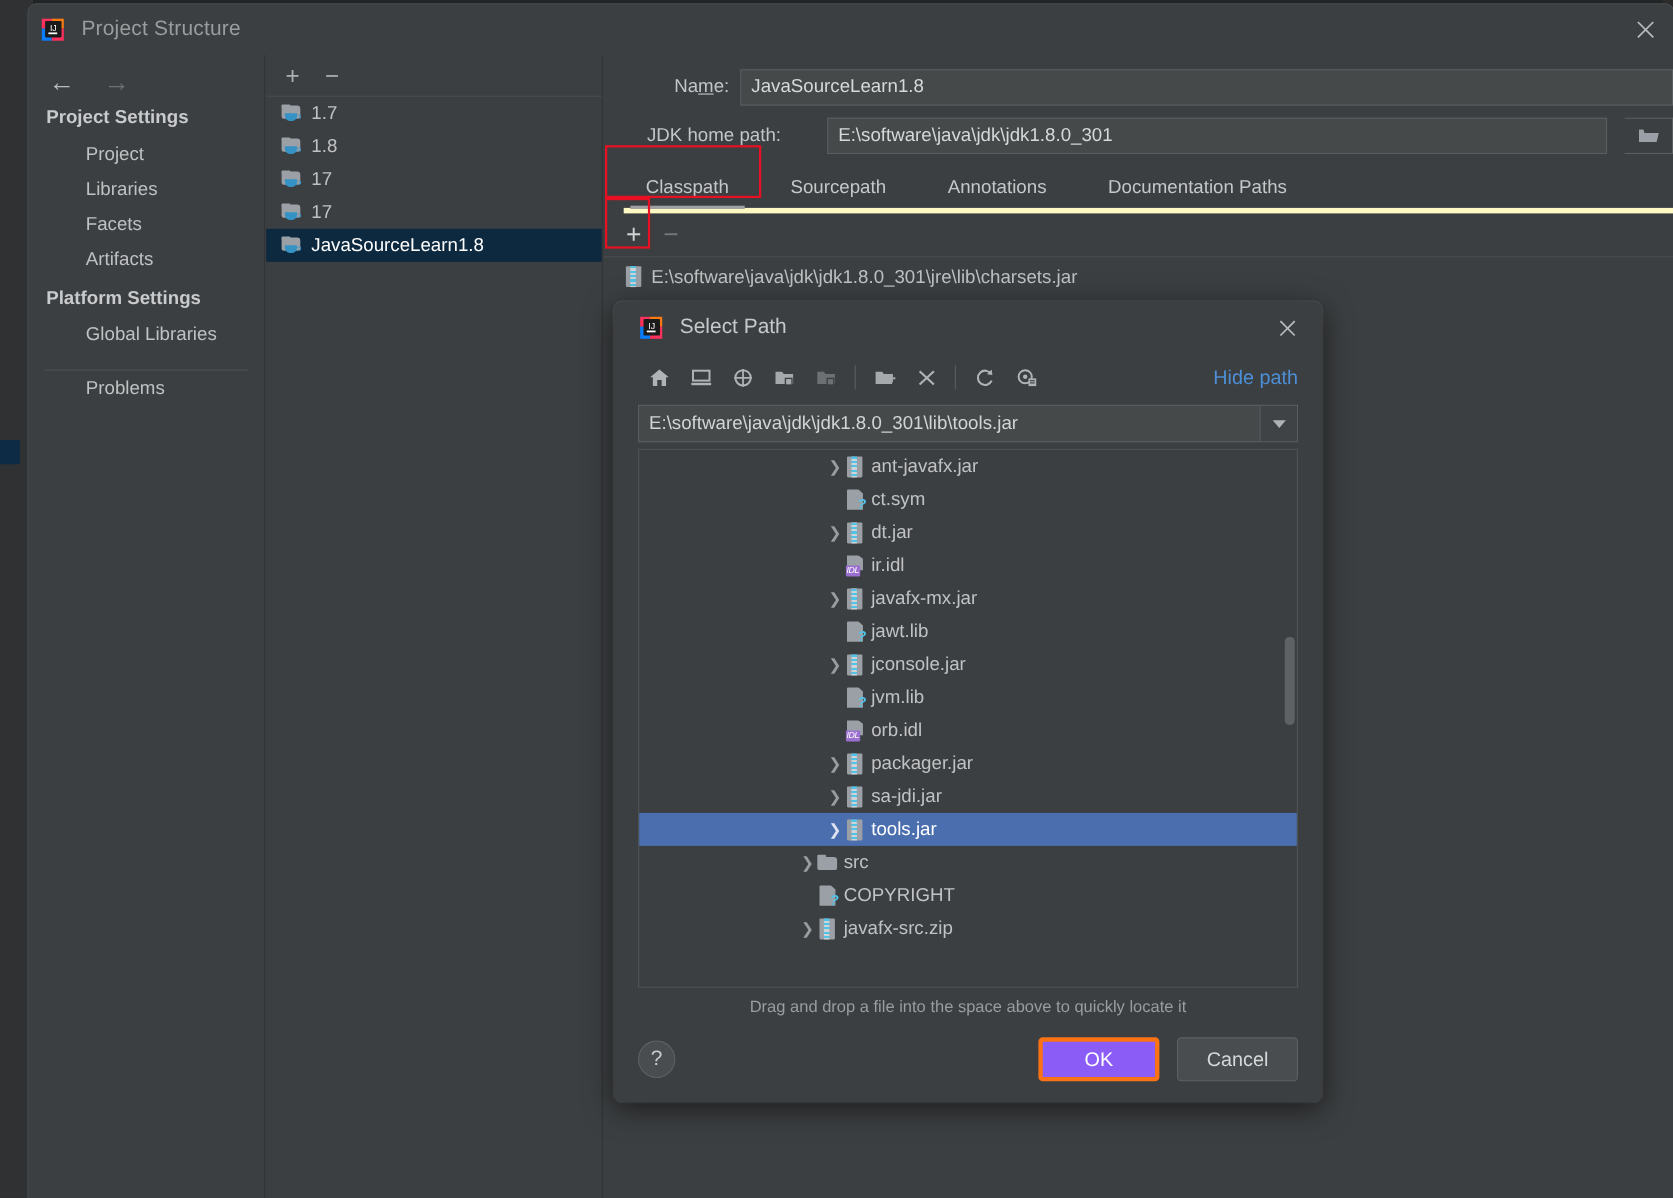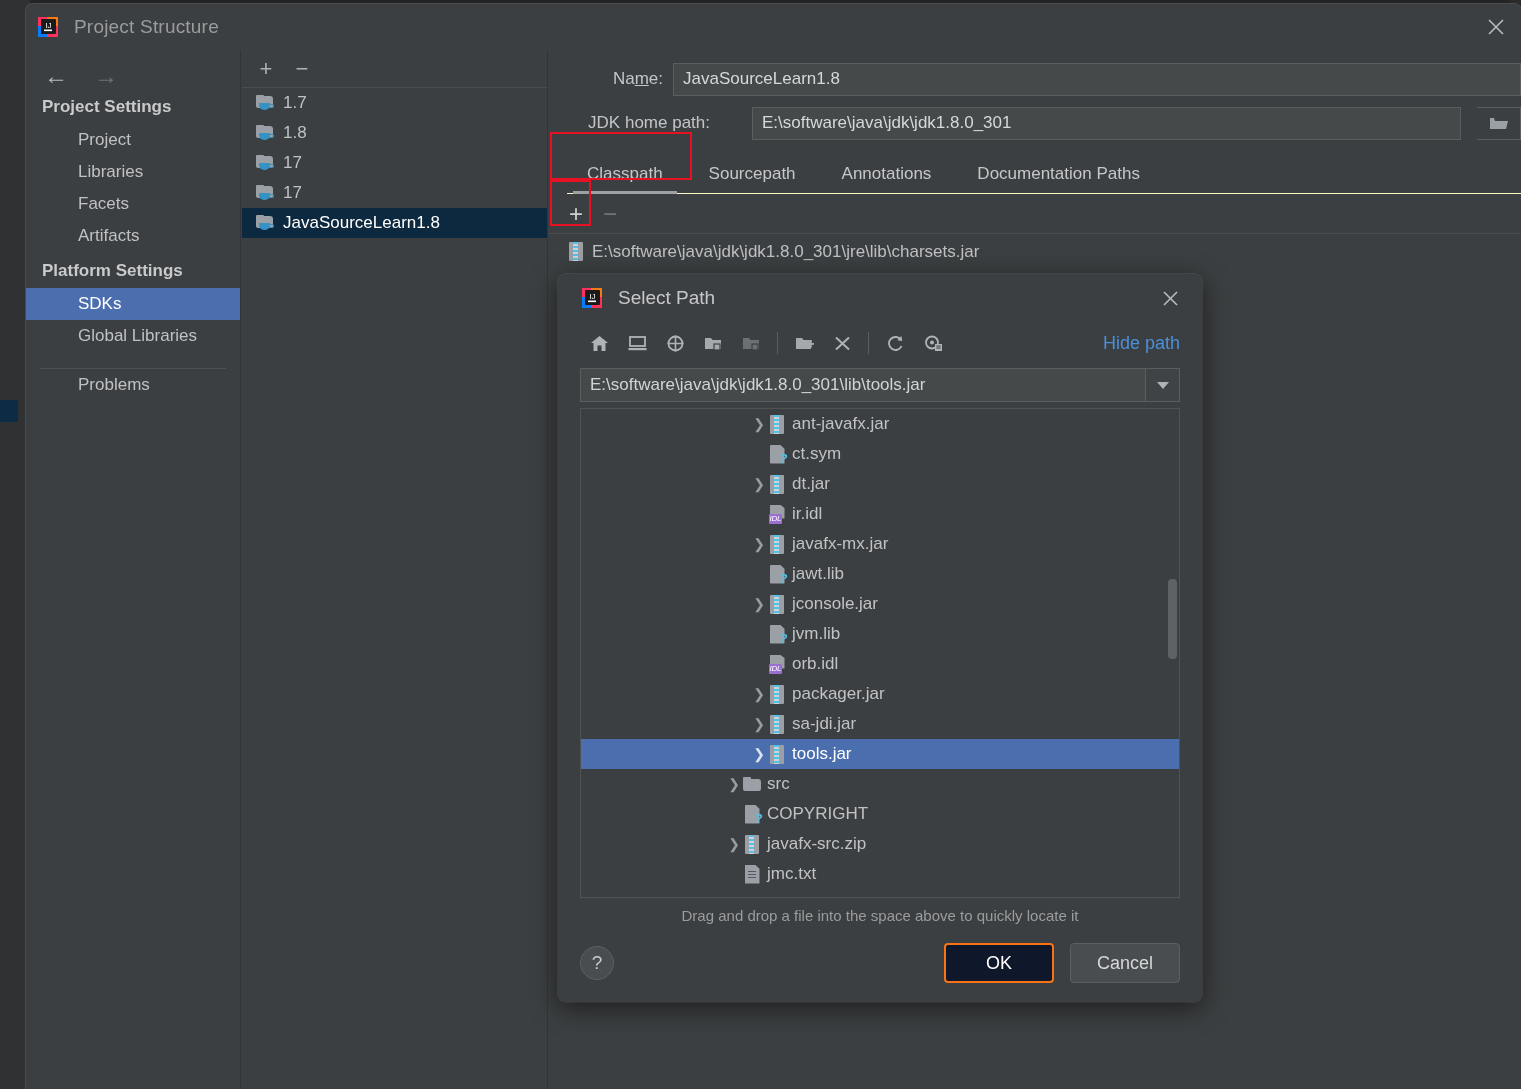--- a/index.html
+++ b/index.html
@@ -146,23 +146,23 @@
   #jdk-row { padding: 20px 0 0 11px; gap: 16px; }
   #jdk-row .field-label { width: 150px; }
   .browse-btn {
     width: 44px; height: 33px; background: #3c3f41;
     display: flex; align-items: center; justify-content: center;
     border: 1px solid #5a5e60; border-left: none;
   }
 
   
   #tabs {
-    display: flex; align-items: flex-end; gap: 6px;
+    display: flex; align-items: flex-end; gap: 16px;
     margin: 22px 0 0 18px; height: 38px;
-    border-bottom: 1px solid #fef9c3;
+    border-bottom: 5px solid #fef9c3;
   }
   .tab {
     color: #c5c7c9; font-size: 17px; padding: 6px 20px 9px 20px;
     position: relative;
   }
   .tab.active::after {
     content: ""; position: absolute; left: 6px; right: 6px; bottom: -1px;
     height: 3px; background: #9ea0a2;
   }
   .hl-box {
@@ -268,21 +268,21 @@
     width: 34px; height: 34px; border-radius: 50%;
     background: #4a4d4f; border: 1px solid #5c6062;
     display: flex; align-items: center; justify-content: center;
     color: #c8cacc; font-size: 19px;
   }
   .dlg-btn {
     height: 40px; min-width: 110px; border-radius: 4px;
     display: flex; align-items: center; justify-content: center;
     font-size: 18px;
   }
-  #ok-btn { background: #0f172a; color: #ffffff; border: 2px solid #f97316; margin-left: auto; margin-right: 16px; }
+  #ok-btn { background: #8b5cf6; color: #ffffff; border: 4px solid #f97316; margin-left: auto; margin-right: 16px; }
   #cancel-btn { background: #4a4d4f; color: #d5d7d9; border: 1px solid #5c6062; }
 </style>
 </head>
 <body>
 
 <div id="root">
   <div class="backdrop-topbar"></div>
   <div class="backdrop-left"></div>
   <div class="backdrop-strip"></div>
   <div class="backdrop-right"></div>
@@ -318,21 +318,20 @@
           <span class="nav-arrow disabled">→</span>
         </div>
 
         <div class="side-group">Project Settings</div>
         <div class="side-item">Project</div>
         <div class="side-item">Libraries</div>
         <div class="side-item">Facets</div>
         <div class="side-item">Artifacts</div>
 
         <div class="side-group">Platform Settings</div>
-        <div class="side-item selected">SDKs</div>
         <div class="side-item">Global Libraries</div>
 
         <div class="side-sep"></div>
         <div class="side-item">Problems</div>
       </div>
 
       <div id="sdk-panel">
         <div id="sdk-toolbar">
           <span class="tb-btn">+</span>
           <span class="tb-btn">−</span>
@@ -703,32 +702,20 @@
         <span class="twisty">❯</span>
         <span class="tr-icon">
             <span class="jar-icon">
               <i class="body"></i>
               <i class="zip"></i>
             </span>
           </span>
         <span>javafx-src.zip</span>
       </div>
 
-      <div class="tree-row" style="padding-left:145px">
-        <span class="twisty empty">❯</span>
-        <span class="tr-icon">
-            <span class="txt-icon">
-              <i class="pg"></i>
-              <i class="ln" style="top:6px"></i>
-              <i class="ln" style="top:9px"></i>
-              <i class="ln" style="top:12px"></i>
-            </span>
-          </span>
-        <span>jmc.txt</span>
-      </div>
 
       <div id="tree-scrollbar"></div>
     </div>
 
     <div id="sp-hint">Drag and drop a file into the space above to quickly locate it</div>
 
     <div id="sp-buttons">
       <div id="help-btn">?</div>
       <div id="ok-btn" class="dlg-btn">OK</div>
       <div id="cancel-btn" class="dlg-btn">Cancel</div>

